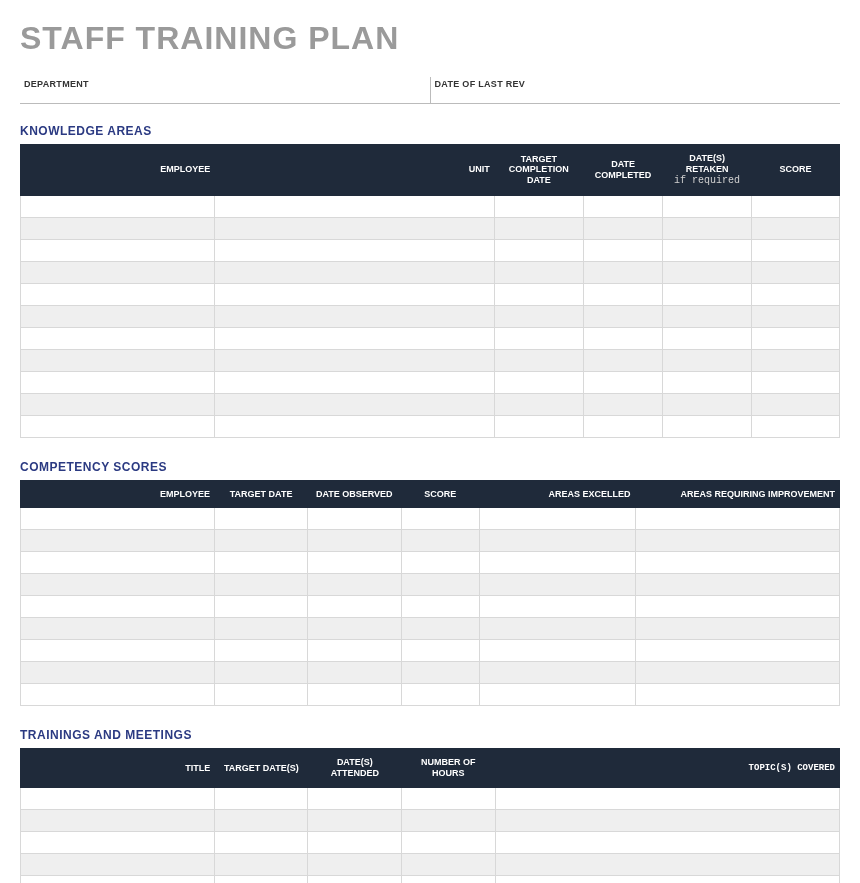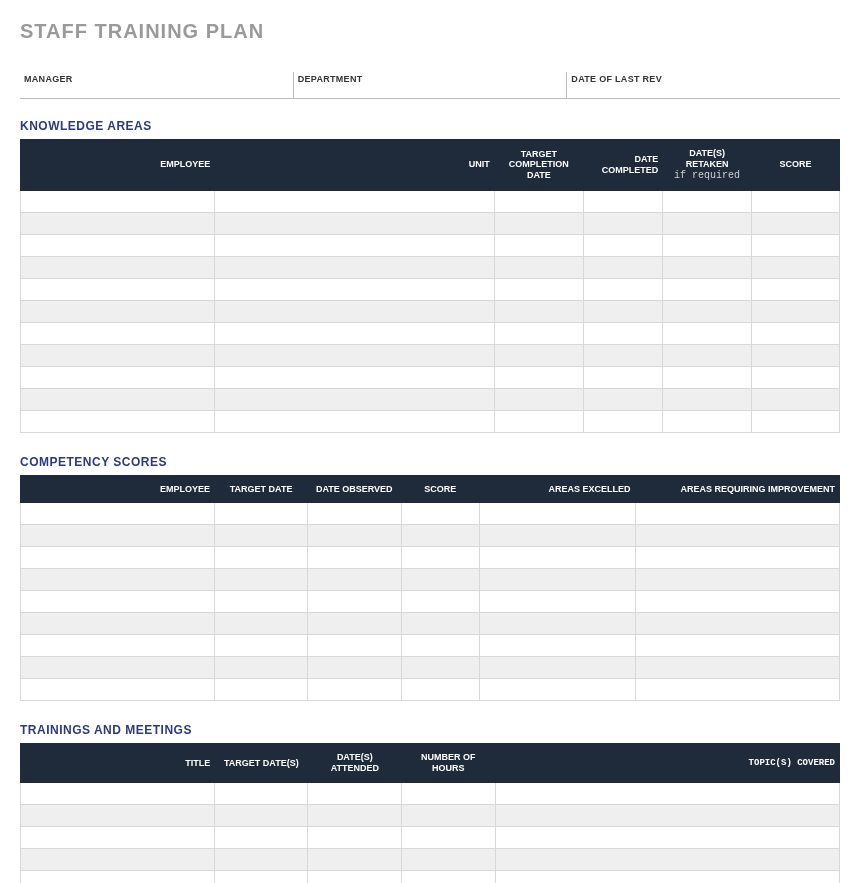--- a/index.html
+++ b/index.html
@@ -4,25 +4,25 @@
 <style>
   * { box-sizing: border-box; }
   body {
     margin: 0;
     padding: 20px;
     font-family: Arial, Helvetica, sans-serif;
     background: #ffffff;
     width: 860px;
   }
   .page-title {
-    font-size: 20px;
+    font-size: 32px;
     font-weight: bold;
     color: #9a9a9a;
     letter-spacing: 1px;
-    margin-bottom: 29px;
+    margin-bottom: 20px;
   }
   .meta-row {
     display: flex;
     margin-bottom: 20px;
   }
   .meta-cell {
     flex: 1;
     border-bottom: 1px solid #bbb;
     padding: 2px 4px 14px 4px;
   }
@@ -74,21 +74,21 @@
   tbody tr:nth-child(even) td {
     background: #efefef;
   }
   tbody tr:nth-child(odd) td {
     background: #ffffff;
   }
   
   .ka-c1 { width: 200px; }
   .ka-c2 { width: 290px; margin-top: 48px; }
   .ka-c3 { width: 90px; }
-  .ka-c4 { width: 80px; text-align: right; }
+  .ka-c4 { width: 80px; }
   .ka-c5 { width: 90px; }
   .ka-c6 { width: 90px; }
   
   .cs-c1 { width: 200px; }
   .cs-c2 { width: 95px; }
   .cs-c3 { width: 95px; }
   .cs-c4 { width: 80px; }
   .cs-c5 { width: 160px; }
   .cs-c6 { width: 210px; }
   
@@ -98,23 +98,20 @@
   .tm-c4 { width: 95px; }
   .tm-c5 { width: 355px; font-family: Liberation Mono, monospace; }
 </style>
 </head>
 <body>
 
 <div class="page-title">STAFF TRAINING PLAN</div>
 
 <div class="meta-row">
   <div class="meta-cell">
-    <div class="meta-label">MANAGER</div>
-  </div>
-  <div class="meta-cell">
     <div class="meta-label">DEPARTMENT</div>
   </div>
   <div class="meta-cell">
     <div class="meta-label">DATE OF LAST REV</div>
   </div>
 </div>
 
 <div class="section-title">KNOWLEDGE AREAS</div>
 <table>
   <thead>

